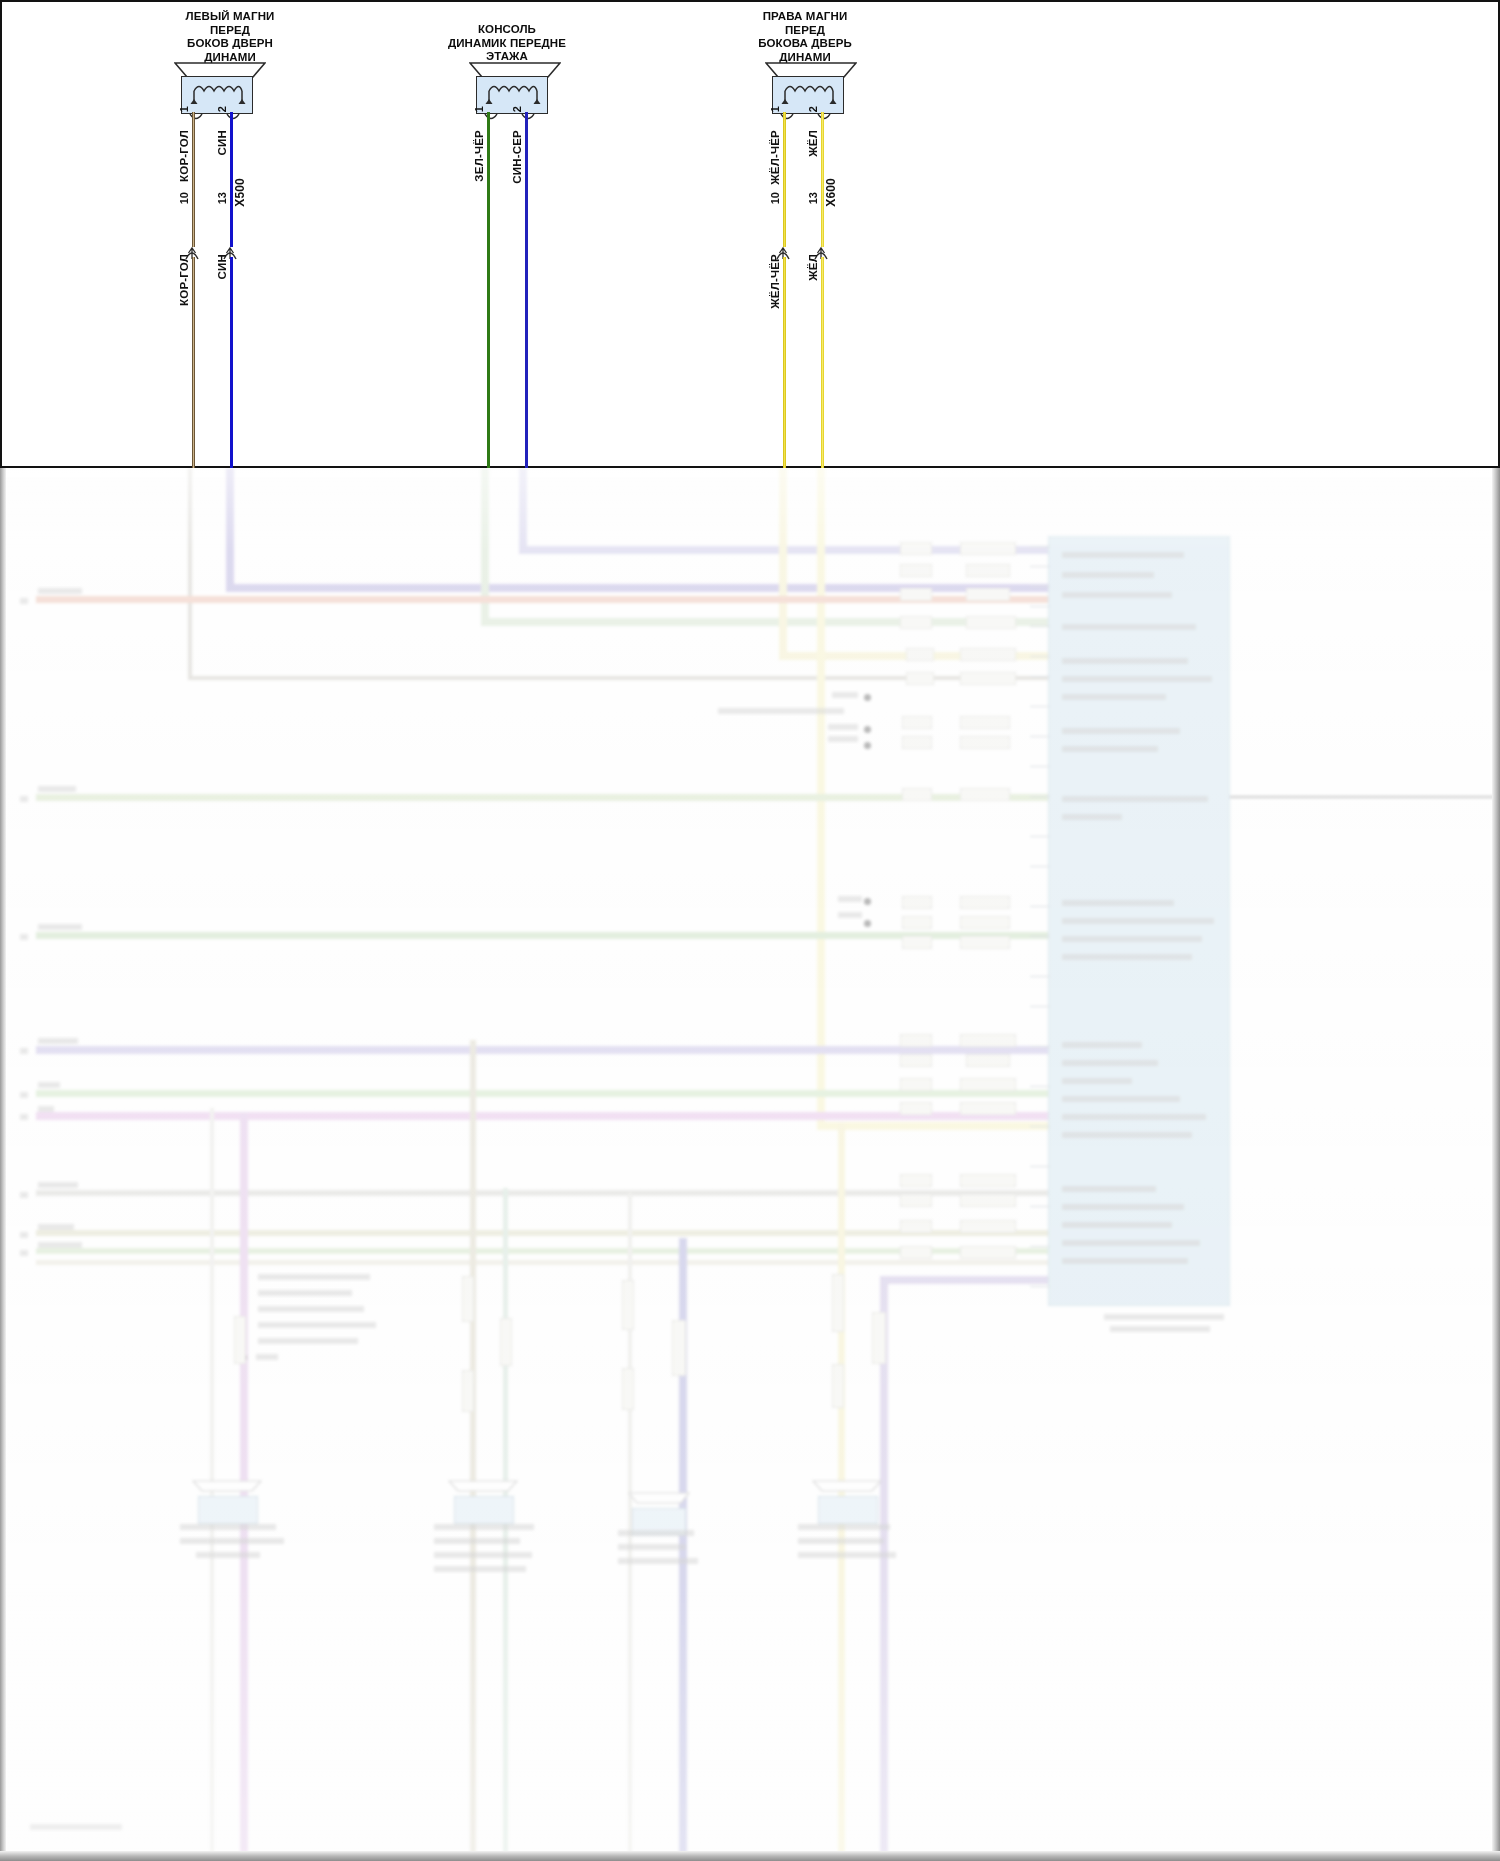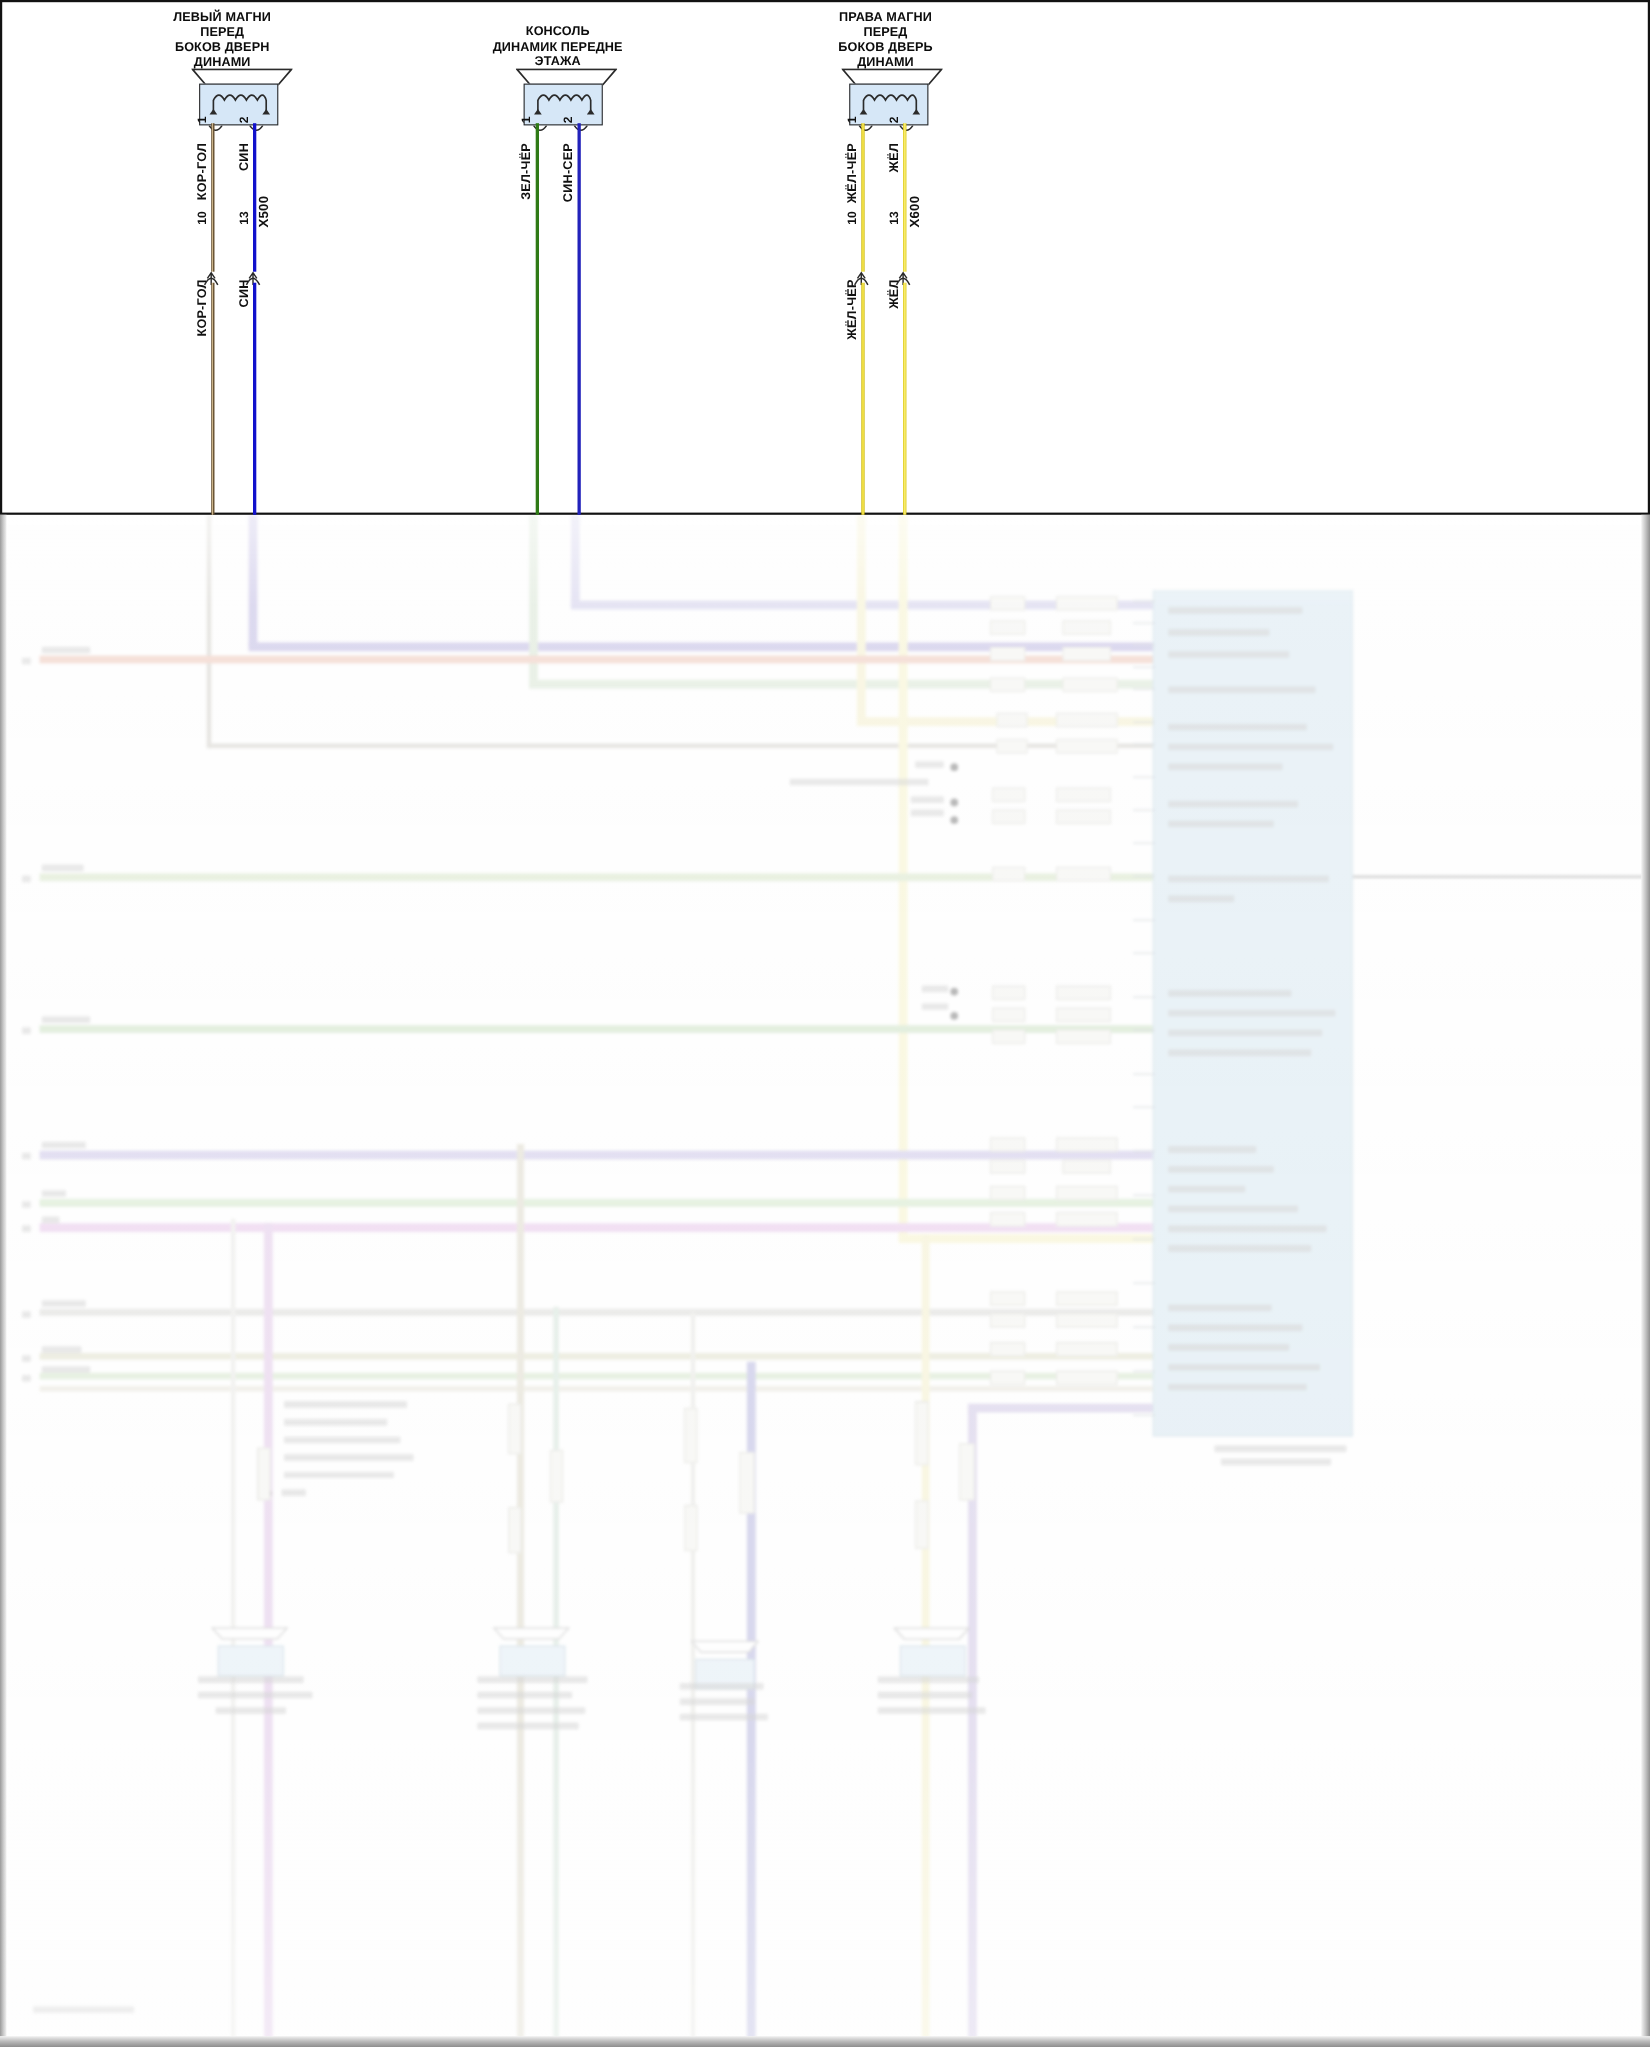--- a/index.html
+++ b/index.html
@@ -61,21 +61,21 @@
   .tag{position:absolute;background:#efefe6;border:1px solid #c6c6bb;height:11px;}
   .lblline{position:absolute;height:6px;background:#8d8d8d;border-radius:1px;opacity:.55;}
 </style>
 </head>
 <body>
 
 <div id="root">
 
   <div id="topPanel">
 
-    <div class="title" style="left:100px;top:8px;width:200px;">ЛЕВЫЙ МАГНИ
+    <div class="title" style="left:128px;top:8px;width:200px;">ЛЕВЫЙ МАГНИ
 ПЕРЕД
 БОКОВ ДВЕРН
 ДИНАМИ</div>
 
     <div class="conn" style="left:172px;top:60px;">
       <div class="hood">
         <svg width="92" height="16" viewBox="0 0 92 16">
           <path d="M1,1 L91,1 L79,15 L13,15 Z" fill="#ffffff" stroke="#2b2b2b" stroke-width="1.6"></path>
         </svg>
       </div>
@@ -150,21 +150,21 @@
     <div class="pnum" style="left:509px;top:104px;">2</div>
 
     <div class="wlbl" style="left:471px;top:128px;">ЗЕЛ-ЧЁР</div>
     <div class="wlbl" style="left:509px;top:128px;">СИН-СЕР</div>
 
     <div class="wire" style="left:485px;top:110px;height:356px;background:#2f7a16;"></div>
     <div class="wire" style="left:523px;top:110px;height:356px;background:#2222bb;"></div>
 
     <div class="title" style="left:703px;top:8px;width:200px;">ПРАВА МАГНИ
 ПЕРЕД
-БОКОВ ДВЕРЬ
+БОКОВА ДВЕРЬ
 ДИНАМИ</div>
 
     <div class="conn" style="left:763px;top:60px;">
       <div class="hood">
         <svg width="92" height="16" viewBox="0 0 92 16">
           <path d="M1,1 L91,1 L79,15 L13,15 Z" fill="#ffffff" stroke="#2b2b2b" stroke-width="1.6"></path>
         </svg>
       </div>
       <div class="body">
         <svg class="coil" width="72" height="38" viewBox="0 0 72 38">

